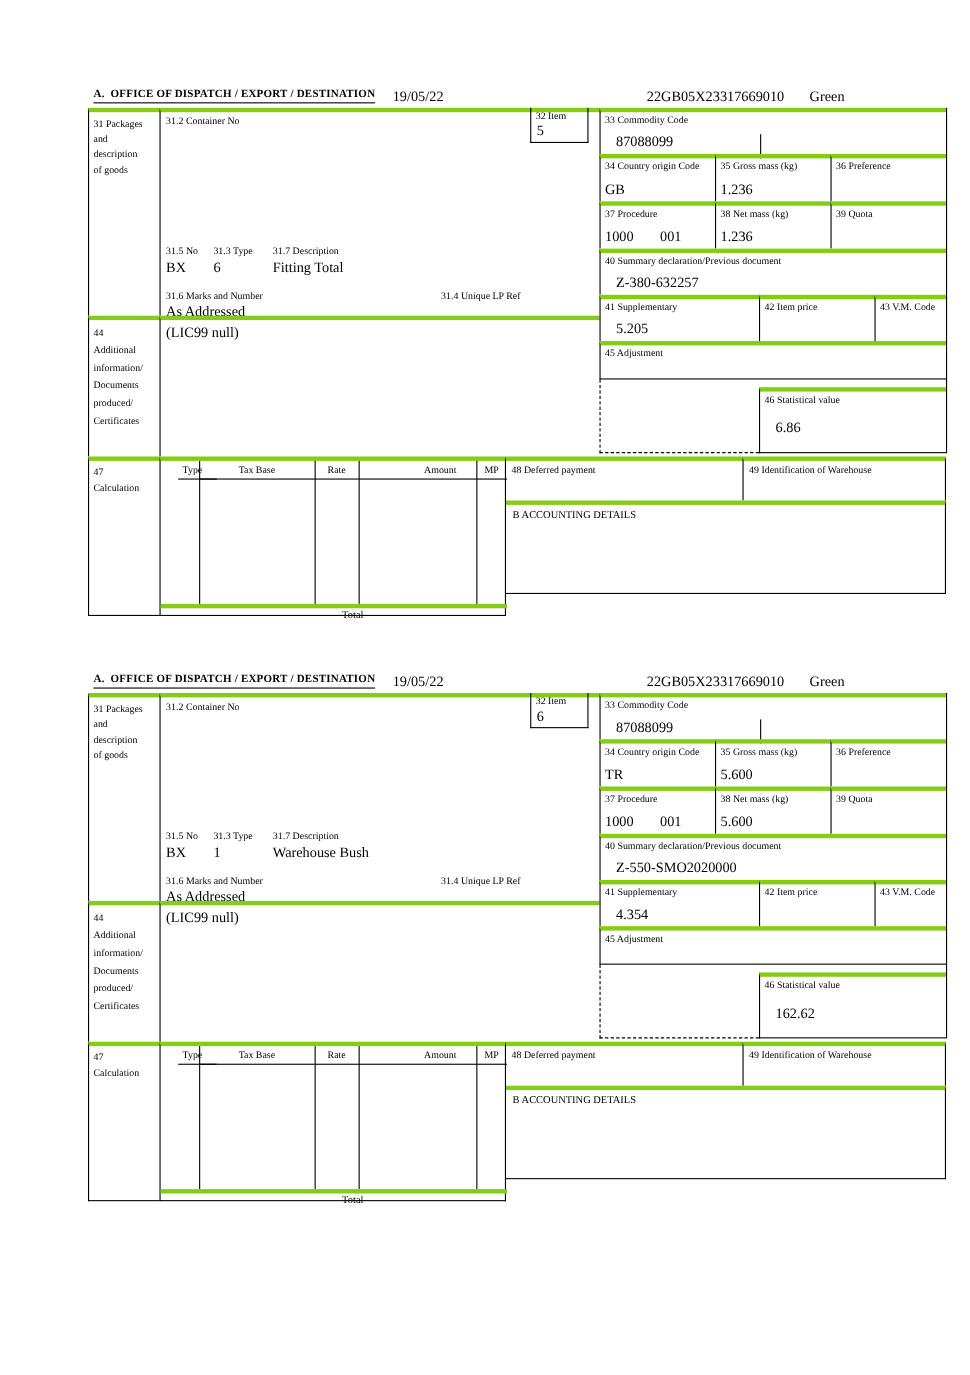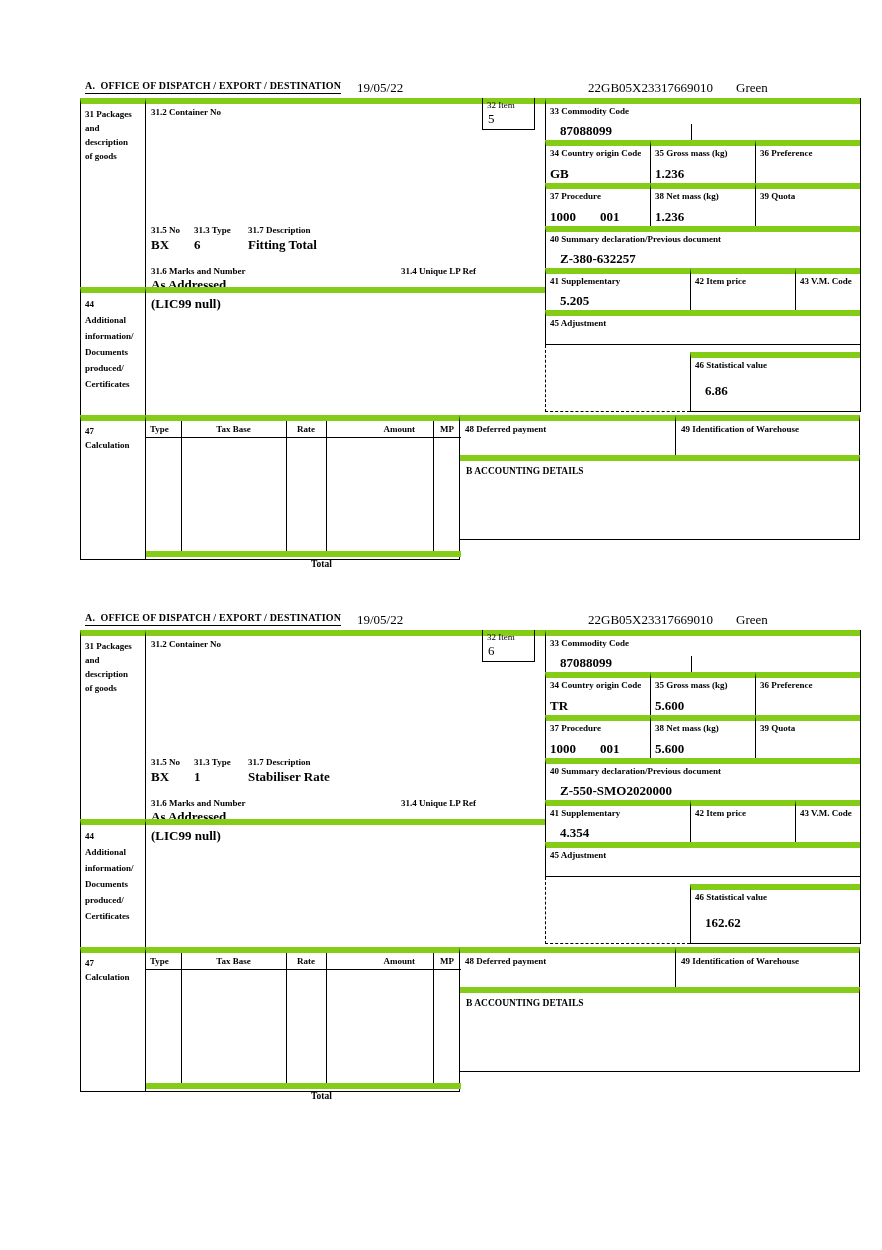--- a/index.html
+++ b/index.html
@@ -15,35 +15,35 @@
   }
   .section { position: absolute; left: 80px; width: 780px; height: 482px; }
   .abs { position: absolute; }
   .lbl { font-size: 9px; line-height: 10px; white-space: nowrap; }
   .val { font-size: 13px; line-height: 14px; white-space: nowrap; }
   .hdr-title {
     font-size: 10px; font-weight: bold; white-space: pre;
     border-bottom: 1px solid #000; padding-bottom: 2px; letter-spacing: 0.2px;
   }
   .hdr-val { font-size: 13px; white-space: pre; }
-  .bt { border-top: 6px solid #84cc16; font-weight: bold; }
+  .bt { border-top: 4px solid #84cc16; }
   .bl { border-left: 1px solid #000; }
   .br { border-right: 1px solid #000; }
   .bb { border-bottom: 1px solid #000; }
   .dl { border-left: 1px dashed #000; }
   .db { border-bottom: 1px dashed #000; }
   .vline { width: 0; border-left: 1px solid #000; }
   .leftcol-lines { padding: 3px 0 0 4px; }
   .leftcol-lines .lbl { display: block; line-height: 14px; }
   .lc44 .lbl { line-height: 16px; }
   .lc47 .lbl { line-height: 14px; }
   .thead { font-size: 9px; line-height: 16px; overflow: hidden; }
   .t-center { text-align: center; }
   .t-right { text-align: right; padding-right: 18px; }
-  .t-left { padding-left: 4px; }
+  .t-left { padding-left: 4px; margin-left: 16px; }
 </style>
 </head>
 <body>
 
 <div class="page" id="page">
   <div class="section" style="top: 80px;">
 
     <span class="abs hdr-title" style="left:5px; top:0px;">A.  OFFICE OF DISPATCH / EXPORT / DESTINATION</span>
     <span class="abs hdr-val" style="left:277px; top:0px;">19/05/22</span>
     <span class="abs hdr-val" style="left:508px; top:0px;">22GB05X23317669010</span>
@@ -203,21 +203,21 @@
       <span class="lbl">Calculation</span>
     </div>
 
     <div class="abs bt bl" style="left:65px; top:18px; width:400px; height:189px;">
       <span class="abs lbl" style="left:5px; top:3px;">31.2 Container No</span>
       <span class="abs lbl" style="left:5px; top:121px;">31.5 No</span>
       <span class="abs lbl" style="left:48px; top:121px;">31.3 Type</span>
       <span class="abs lbl" style="left:102px; top:121px;">31.7 Description</span>
       <span class="abs val" style="left:5px; top:134px;">BX</span>
       <span class="abs val" style="left:48px; top:134px;">1</span>
-      <span class="abs val" style="left:102px; top:134px;">Stabiliser Rate</span>
+      <span class="abs val" style="left:102px; top:134px;">Warehouse Bush</span>
       <span class="abs lbl" style="left:5px; top:162px;">31.6 Marks and Number</span>
       <span class="abs lbl" style="left:255px; top:162px;">31.4 Unique LP Ref</span>
       <span class="abs val" style="left:5px; top:174px;">As Addressed</span>
     </div>
 
     <div class="abs bl br bb" style="left:402px; top:18px; width:53px; height:32px;">
       <span class="abs lbl" style="left:4px; top:2px;">32 Item</span>
       <span class="abs val" style="left:5px; top:14px;">6</span>
     </div>
 

